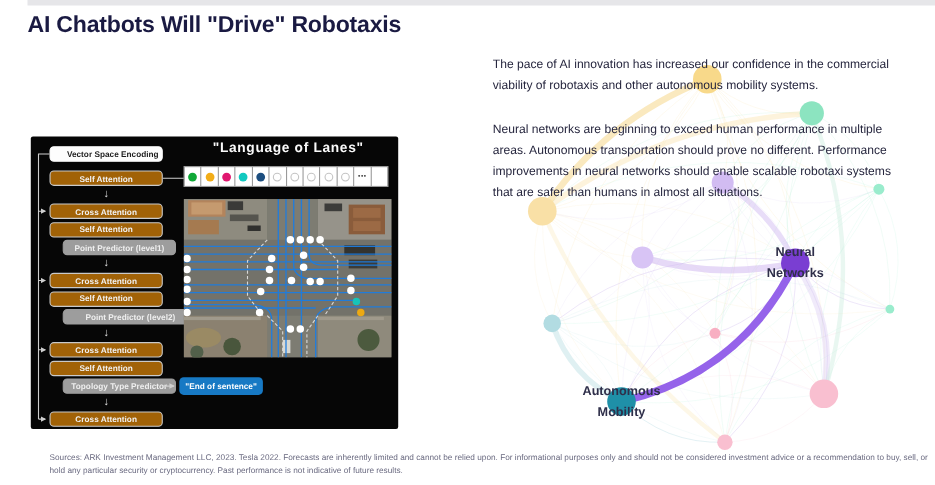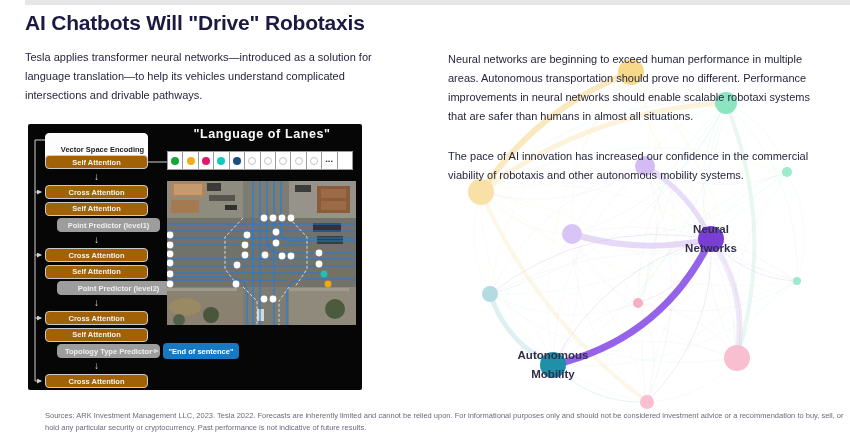--- a/index.html
+++ b/index.html
@@ -30,33 +30,32 @@
                background:#9a9a9a;border:1px solid #9a9a9a;box-sizing:border-box;}
   .cell{flex:1;background:#fff;display:flex;align-items:center;justify-content:center;}
   .dot{width:8px;height:8px;border-radius:50%;}
   .dot.empty{background:#fff;border:1.5px solid #c4c4c4;box-sizing:border-box;}
   .cell .ellipsis{font-size:6px;letter-spacing:0.5px;color:#3a3a3a;font-weight:700;}
   #map-wrap{position:absolute;left:139px;top:57px;width:189px;height:144px;}
   #eos-badge{position:absolute;left:135px;top:219px;width:76px;height:16px;background:#1779c4;
              border-radius:4px;color:#fff;font-size:7.5px;font-weight:600;display:flex;
              align-items:center;justify-content:center;}
   
-  #network-wrap{position:absolute;left:418px;top:50px;width:420px;height:365px;}
+  #network-wrap{position:absolute;left:430px;top:50px;width:420px;height:365px;}
   #right-text-layer{position:absolute;left:0;top:0;width:850px;height:441px;pointer-events:none;}
 </style>
 </head>
 <body>
 
 <div id="page">
 
   <div class="topbar"></div>
 
   <div class="title">AI Chatbots Will "Drive" Robotaxis</div>
 
-  <div class="para" id="left-para">Tesla applies transformer neural networks—introduced as a solution for language translation—to help its vehicles understand complicated intersections and drivable pathways.</div>
 
   <div id="network-wrap"><svg width="420" height="365" viewBox="0 0 420 365">
         <g fill="none" stroke-linecap="round">
           <path d="M213,22 Q253.7,58.4 308,53" stroke="#f8d98a" stroke-width="0.9" opacity="0.13"></path>
           <path d="M213,22 Q240.7,65.9 227,116" stroke="#f8d98a" stroke-width="0.9" opacity="0.13"></path>
           <path d="M213,22 Q269.0,106.3 369,122" stroke="#f8d98a" stroke-width="0.9" opacity="0.13"></path>
           <path d="M213,22 Q164.4,115.0 63,142" stroke="#f8d98a" stroke-width="0.9" opacity="0.13"></path>
           <path d="M213,22 Q147.9,90.0 154,184" stroke="#f8d98a" stroke-width="0.9" opacity="0.13"></path>
           <path d="M213,22 Q289.7,87.9 293,189" stroke="#f8d98a" stroke-width="0.9" opacity="0.13"></path>
           <path d="M213,22 Q93.7,102.0 72,244" stroke="#f8d98a" stroke-width="0.9" opacity="0.13"></path>
@@ -155,28 +154,28 @@
         <circle cx="135" cy="315" r="13" fill="#1f90a8"></circle>
         <circle cx="229" cy="352" r="7" fill="#f9bfd0"></circle>
         <text x="293" y="183" text-anchor="middle" font-size="11.5" font-weight="600" fill="#2f2f4a" font-family="Liberation Sans, sans-serif">Neural</text>
         <text x="293" y="202" text-anchor="middle" font-size="11.5" font-weight="600" fill="#2f2f4a" font-family="Liberation Sans, sans-serif">Networks</text>
         <text x="135" y="309" text-anchor="middle" font-size="11.5" font-weight="600" fill="#2f2f4a" font-family="Liberation Sans, sans-serif">Autonomous</text>
         <text x="135" y="328" text-anchor="middle" font-size="11.5" font-weight="600" fill="#2f2f4a" font-family="Liberation Sans, sans-serif">Mobility</text>
       </svg></div>
 
   <div id="right-text-layer">
     <div class="para" id="right-text" style="position:absolute;">
+      <p>The pace of AI innovation has increased our confidence in the commercial viability of robotaxis and other autonomous mobility systems.</p>
       <p>Neural networks are beginning to exceed human performance in multiple areas. Autonomous transportation should prove no different. Performance improvements in neural networks should enable scalable robotaxi systems that are safer than humans in almost all situations.</p>
-      <p>The pace of AI innovation has increased our confidence in the commercial viability of robotaxis and other autonomous mobility systems.</p>
     </div>
   </div>
 
   <div id="diagram-box">
     <div id="flow-layer">
-        <div class="flow-box white" style="left: 17px; top: 9px; width: 103px; height: 32px; padding-left: 12px;">Vector Space Encoding</div>
+        <div class="flow-box white" style="left: 17px; top: 9px; width: 103px; height: 14px; padding-left: 12px;">Vector Space Encoding</div>
         <div class="flow-box dark" style="left: 17px; top: 31px; width: 103px; height: 14px;">Self Attention</div>
         <div class="flow-arrow" style="left: 17px; top: 47.5px; width: 103px; height: 11px;">↓</div>
         <div class="flow-box dark" style="left: 17px; top: 61px; width: 103px; height: 14px;">Cross Attention</div>
         <div class="flow-box dark" style="left: 17px; top: 77.5px; width: 103px; height: 14px;">Self Attention</div>
         <div class="flow-box gray" style="left: 17px; top: 94px; width: 103px; height: 14px;">Point Predictor (level1)</div>
         <div class="flow-arrow" style="left: 17px; top: 110.5px; width: 103px; height: 11px;">↓</div>
         <div class="flow-box dark" style="left: 17px; top: 124px; width: 103px; height: 14px;">Cross Attention</div>
         <div class="flow-box dark" style="left: 17px; top: 140.5px; width: 103px; height: 14px;">Self Attention</div>
         <div class="flow-box gray" style="left: 17px; top: 157px; width: 123px; height: 14px;">Point Predictor (level2)</div>
         <div class="flow-arrow" style="left: 17px; top: 173.5px; width: 103px; height: 11px;">↓</div>

